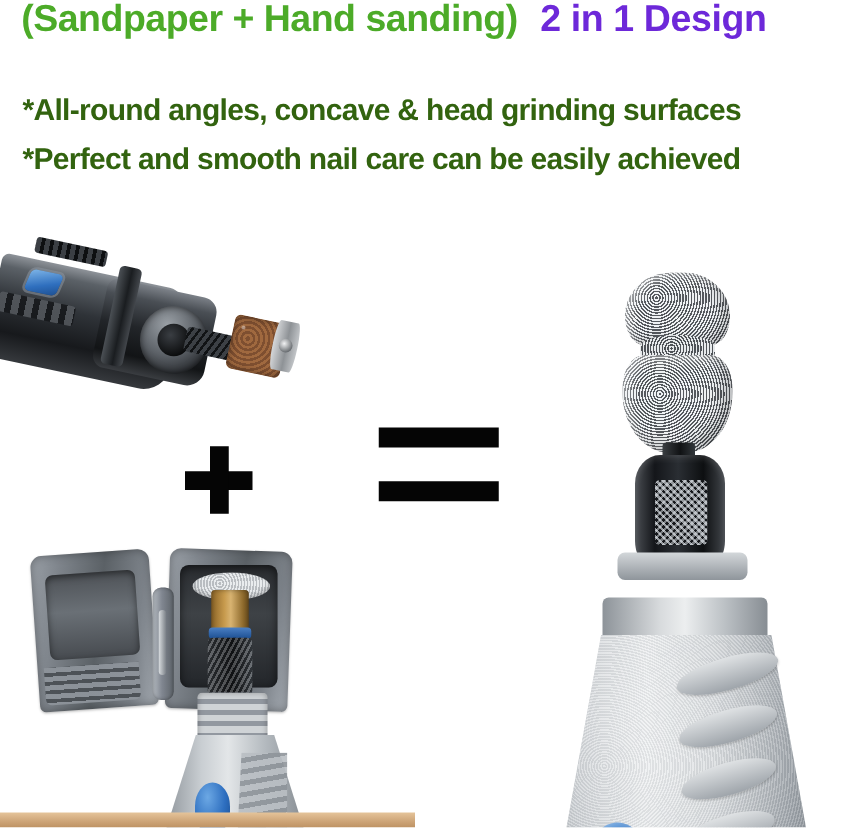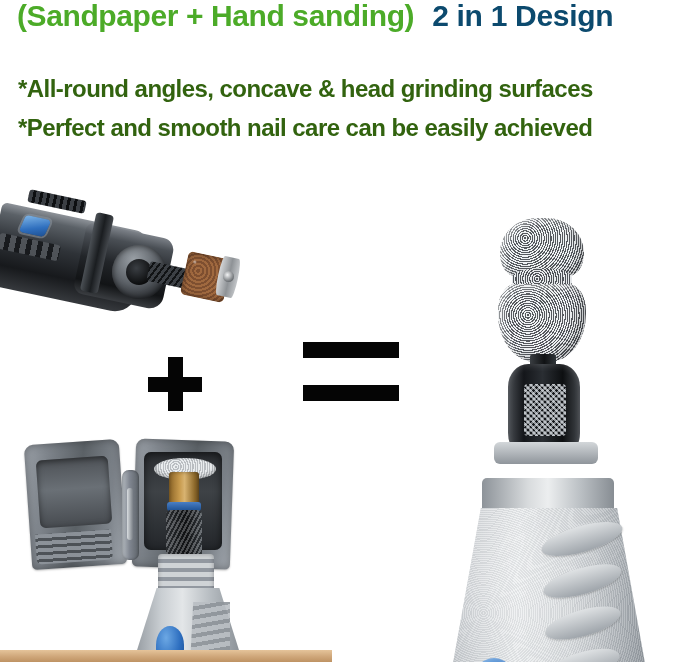--- a/index.html
+++ b/index.html
@@ -282,21 +282,21 @@
     box-shadow:inset 0 2px 6px rgba(255,255,255,.35);
   }
 </style>
 </head>
 <body>
 
 <div class="stage">
 
   <div class="headline-row">
     <div class="headline-sub" style="color: rgb(76, 171, 40);">(Sandpaper + Hand sanding)</div>
-    <div class="headline-main" style="color: #0c4a6e;">2 in 1 Design</div>
+    <div class="headline-main" style="color: #6d28d9;">2 in 1 Design</div>
   </div>
 
   <div class="bullets">
     <div class="bullet" style="color: rgb(50, 99, 15);">*All-round angles, concave &amp; head grinding surfaces</div>
     <div class="bullet" style="color: rgb(50, 99, 15);">*Perfect and smooth nail care can be easily achieved</div>
   </div>
 
   <div class="photo rt-wrap">
     <div class="rt-body"></div>
     <div class="rt-ridge"></div>

